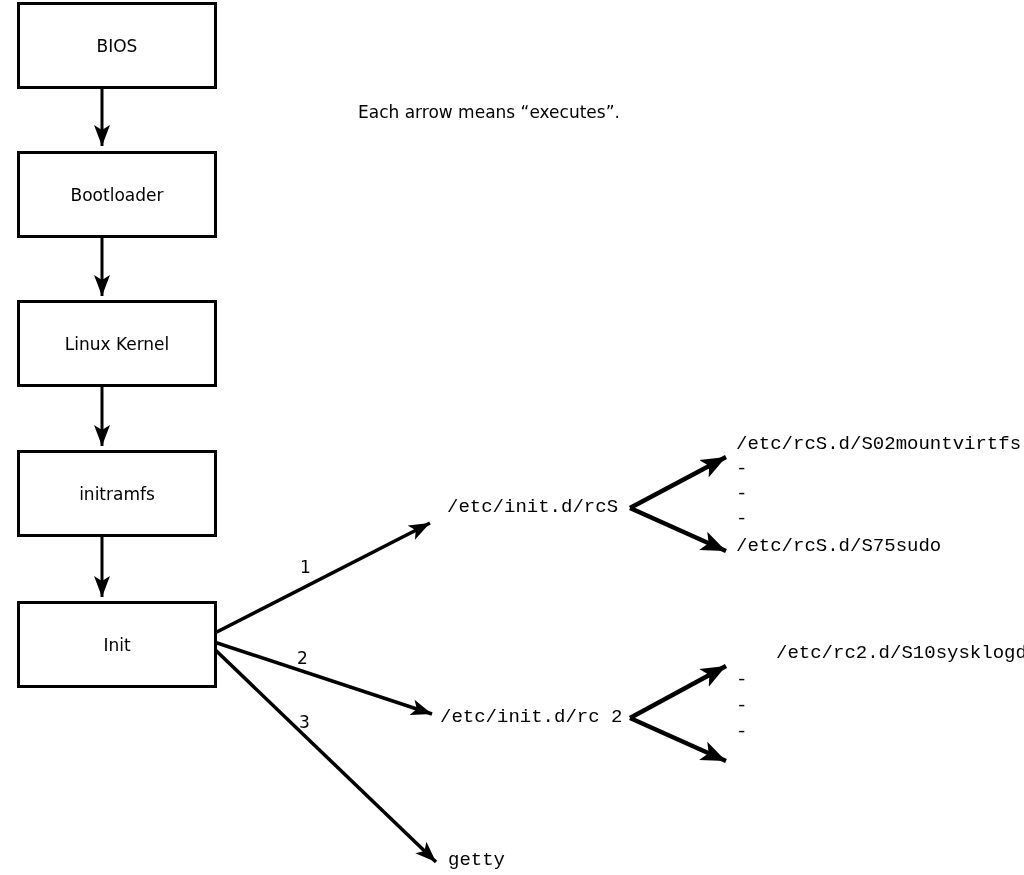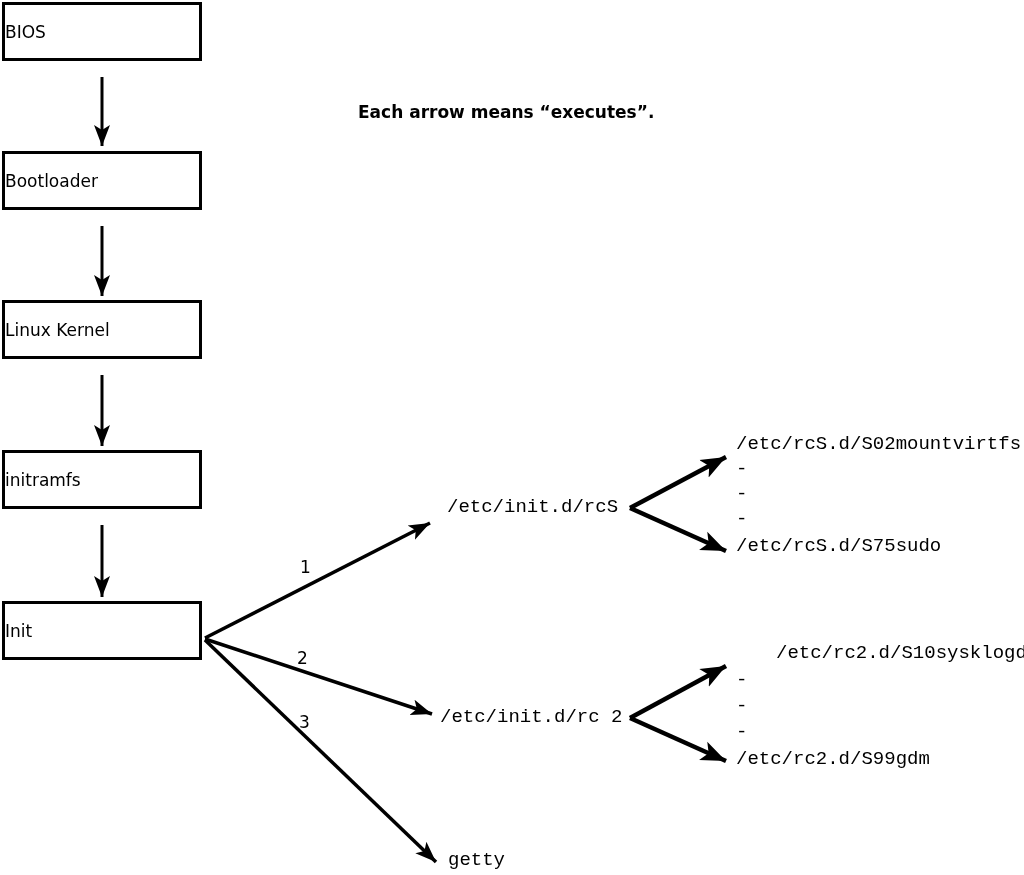--- a/index.html
+++ b/index.html
@@ -18,35 +18,35 @@
   }
   #arrow-layer {
     position: absolute;
     left: 0;
     top: 0;
     width: 1024px;
     height: 875px;
   }
   .node-box {
     position: absolute;
-    left: 2px;
+    left: 17px;
     width: 200px;
-    height: 59px;
+    height: 87px;
     box-sizing: border-box;
     border: 3px solid #000000;
     background: #ffffff;
     display: flex;
     align-items: center;
+    justify-content: center;
     font-size: 17px;
   }
   .caption {
     position: absolute;
     font-size: 17px;
     white-space: nowrap;
-    font-weight: bold;
   }
   .mono {
     position: absolute;
     font-family: Liberation Mono, monospace;
     font-size: 19px;
     line-height: 22px;
     white-space: nowrap;
   }
   .edge-num {
     position: absolute;
@@ -117,15 +117,14 @@
   <div class="mono" style="left:736px; top:433px">/etc/rcS.d/S02mountvirtfs</div>
   <div class="mono" style="left:736px; top:458px">-</div>
   <div class="mono" style="left:736px; top:483px">-</div>
   <div class="mono" style="left:736px; top:508px">-</div>
   <div class="mono" style="left:736px; top:535px">/etc/rcS.d/S75sudo</div>
 
   <div class="mono" style="left:776px; top:642px">/etc/rc2.d/S10sysklogd</div>
   <div class="mono" style="left:736px; top:669px">-</div>
   <div class="mono" style="left:736px; top:695px">-</div>
   <div class="mono" style="left:736px; top:721px">-</div>
-  <div class="mono" style="left:736px; top:748px">/etc/rc2.d/S99gdm</div>
 
 </div>
 
 </body></html>

